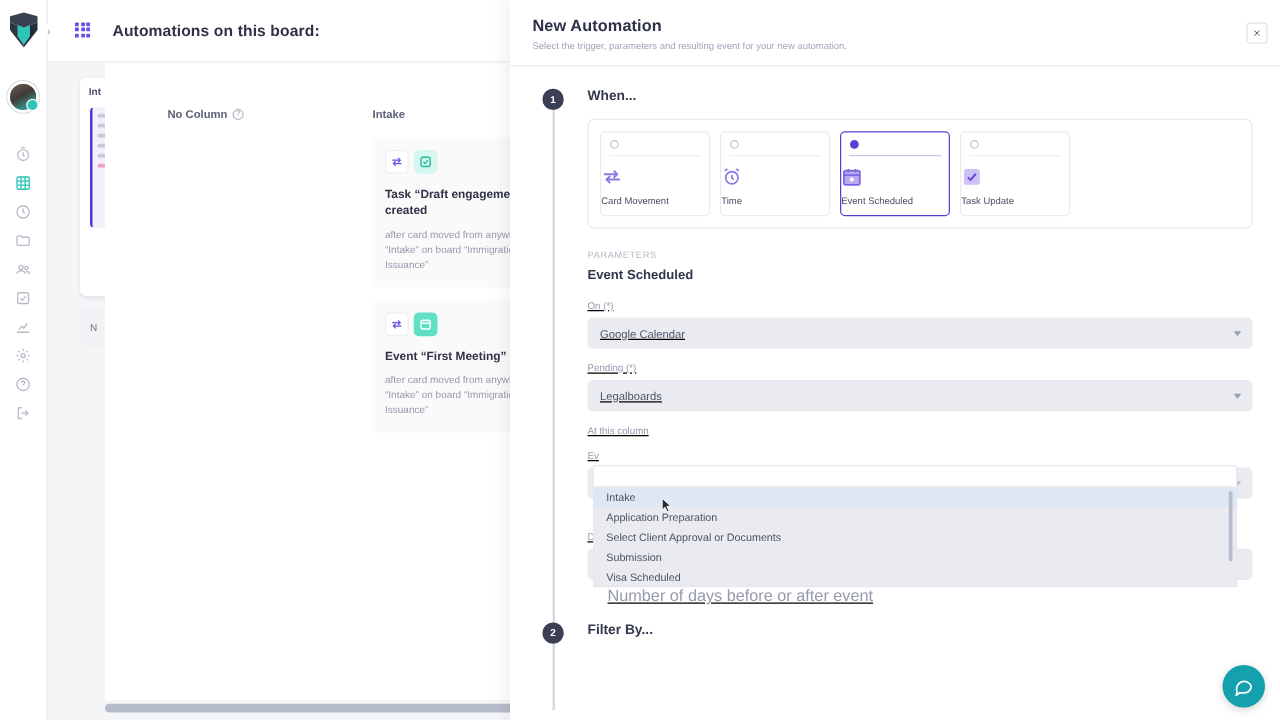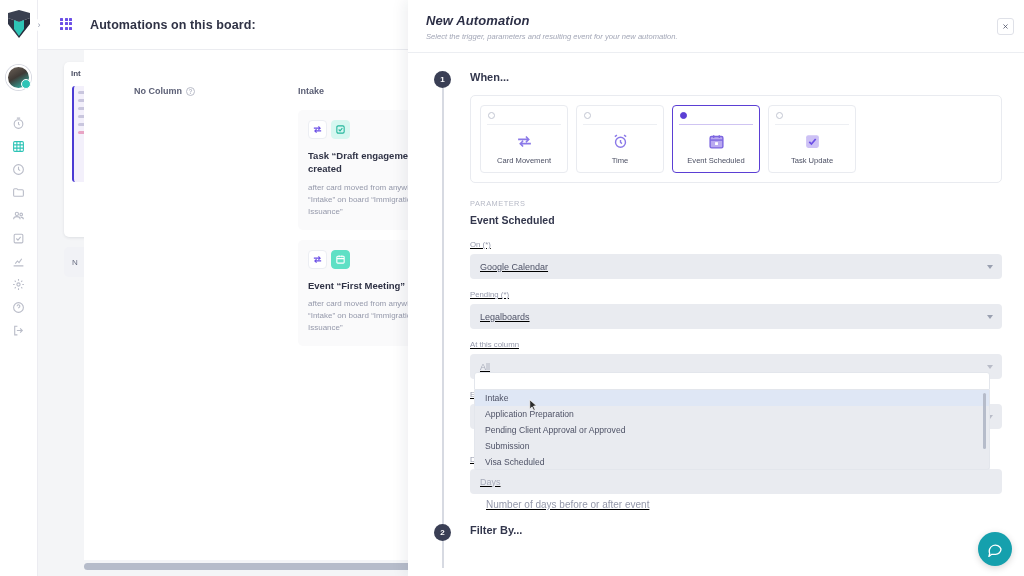--- a/index.html
+++ b/index.html
@@ -115,21 +115,21 @@
   }
   .hscroll-track { width: 100%; height: 7px; background: #eef0f4; border-radius: 4px; }
   .hscroll-thumb { width: 99%; height: 7px; background: #b6bcca; border-radius: 4px; }
 
   
   .panel {
     position: absolute; right: 0; top: 0; width: 616px; height: 576px;
     background: #ffffff; box-shadow: -3px 0 14px rgba(30,35,60,.08); z-index: 10;
     overflow: hidden;
   }
-  .panel-head { padding: 13px 22px 11px 18px; border-bottom: 1px solid #eceef2; position: relative; font-style: italic; }
+  .panel-head { padding: 13px 22px 11px 18px; border-bottom: 1px solid #eceef2; position: relative; }
   .panel-title { font-size: 13px; font-weight: 700; color: #2d3047; letter-spacing: .1px; }
   .panel-sub { font-size: 7.6px; color: #a2a6b6; margin-top: 4px; }
   .close-btn {
     position: absolute; right: 10px; top: 18px; width: 17px; height: 17px;
     border: 1px solid #dfe1e8; border-radius: 3px; background: #fff;
     display: flex; align-items: center; justify-content: center; cursor: pointer;
   }
   .close-btn svg { width: 7px; height: 7px; stroke: #4a4e63; }
 
   .panel-body { position: relative; height: 525px; padding: 18px 22px 0 18px; }
@@ -145,21 +145,21 @@
   }
   .step-label { font-size: 11px; font-weight: 700; color: #33374d; margin-bottom: 12px; }
 
   .trigger-box {
     border: 1px solid #e9ebf0; border-radius: 5px; padding: 9px;
     display: flex; gap: 8px; background: #fff;
   }
   .trigger {
     width: 88px; height: 68px; border: 1px solid #e9ebf0; border-radius: 4px;
     position: relative; cursor: pointer; background: #fff;
-    display: flex; flex-direction: column; align-items: center;
+    display: flex; flex-direction: column; align-items: flex-start;
   }
   .trigger.selected { border: 1.5px solid #5b3fd4; }
   .trig-radio {
     position: absolute; left: 7px; top: 6px; width: 7px; height: 7px; border-radius: 50%;
     border: 1px solid #c2c6d2; background: #fff;
   }
   .trigger.selected .trig-radio { border-color: #5b3fd4; background: #5b3fd4; }
   .trig-div { position: absolute; left: 6px; right: 6px; top: 18px; height: 1px; background: #edeff3; }
   .trigger.selected .trig-div { background: #cfc4f2; }
   .trig-icon {
@@ -178,21 +178,21 @@
     display: flex; align-items: center; padding: 0 10px; position: relative;
     font-size: 9px; color: #4e5266; cursor: pointer;
   }
   .select.placeholder { color: #a8acba; }
   .select .caret {
     position: absolute; right: 9px; top: 50%; transform: translateY(-50%);
     width: 0; height: 0; border-left: 3.5px solid transparent;
     border-right: 3.5px solid transparent; border-top: 4px solid #9aa0b0;
   }
   .select .caret.thin { border-top-color: #b9bcc8; }
-  .field-help { font-size: 10px; color: #9599ab; margin-top: 5px; padding-left: 16px; }
+  .field-help { font-size: 13px; color: #9599ab; margin-top: 5px; padding-left: 16px; }
 
   
   .dd-open {
     position: absolute; left: 474px; top: 372px; width: 516px; z-index: 30;
   }
   .dd-search {
     height: 18px; background: #ffffff; border: 1px solid #e3e6ec; border-radius: 3px 3px 0 0;
   }
   .dd-list {
     background: #e9ebf0; border: 1px solid #e3e6ec; border-top: none;
@@ -469,24 +469,20 @@
         <div class="field">
           <div class="field-label">Pending (*)</div>
           <div class="select">
             <span>Legalboards</span>
             <span class="caret"></span>
           </div>
         </div>
 
         <div class="field">
           <div class="field-label">At this column</div>
-          <div class="select placeholder">
-            <span>All</span>
-            <span class="caret thin"></span>
-          </div>
         </div>
 
         <div class="field">
           <div class="field-label">Ev</div>
           <div class="select">
             <span class="caret thin"></span>
           </div>
         </div>
 
         <div class="field" style="margin-top:26px">
@@ -503,21 +499,21 @@
         <div class="step-label">Filter By...</div>
       </div>
     </div>
   </div>
 
   <div class="dd-open">
     <div class="dd-search"></div>
     <div class="dd-list">
       <div class="dd-item hl">Intake</div>
       <div class="dd-item">Application Preparation</div>
-      <div class="dd-item">Pending Client Approval or Approved</div>
+      <div class="dd-item">Select Client Approval or Documents</div>
       <div class="dd-item">Submission</div>
       <div class="dd-item">Visa Scheduled</div>
       <div class="dd-sb"></div>
     </div>
     <div class="cursor">
       <svg viewBox="0 0 12 17">
           <path d="M1 1l9 8-4 .6 2.3 4.6-2 1-2.3-4.7L1 13.6z" fill="#2b2b2b" stroke="#fff" stroke-width="1"></path>
         </svg>
     </div>
   </div>

